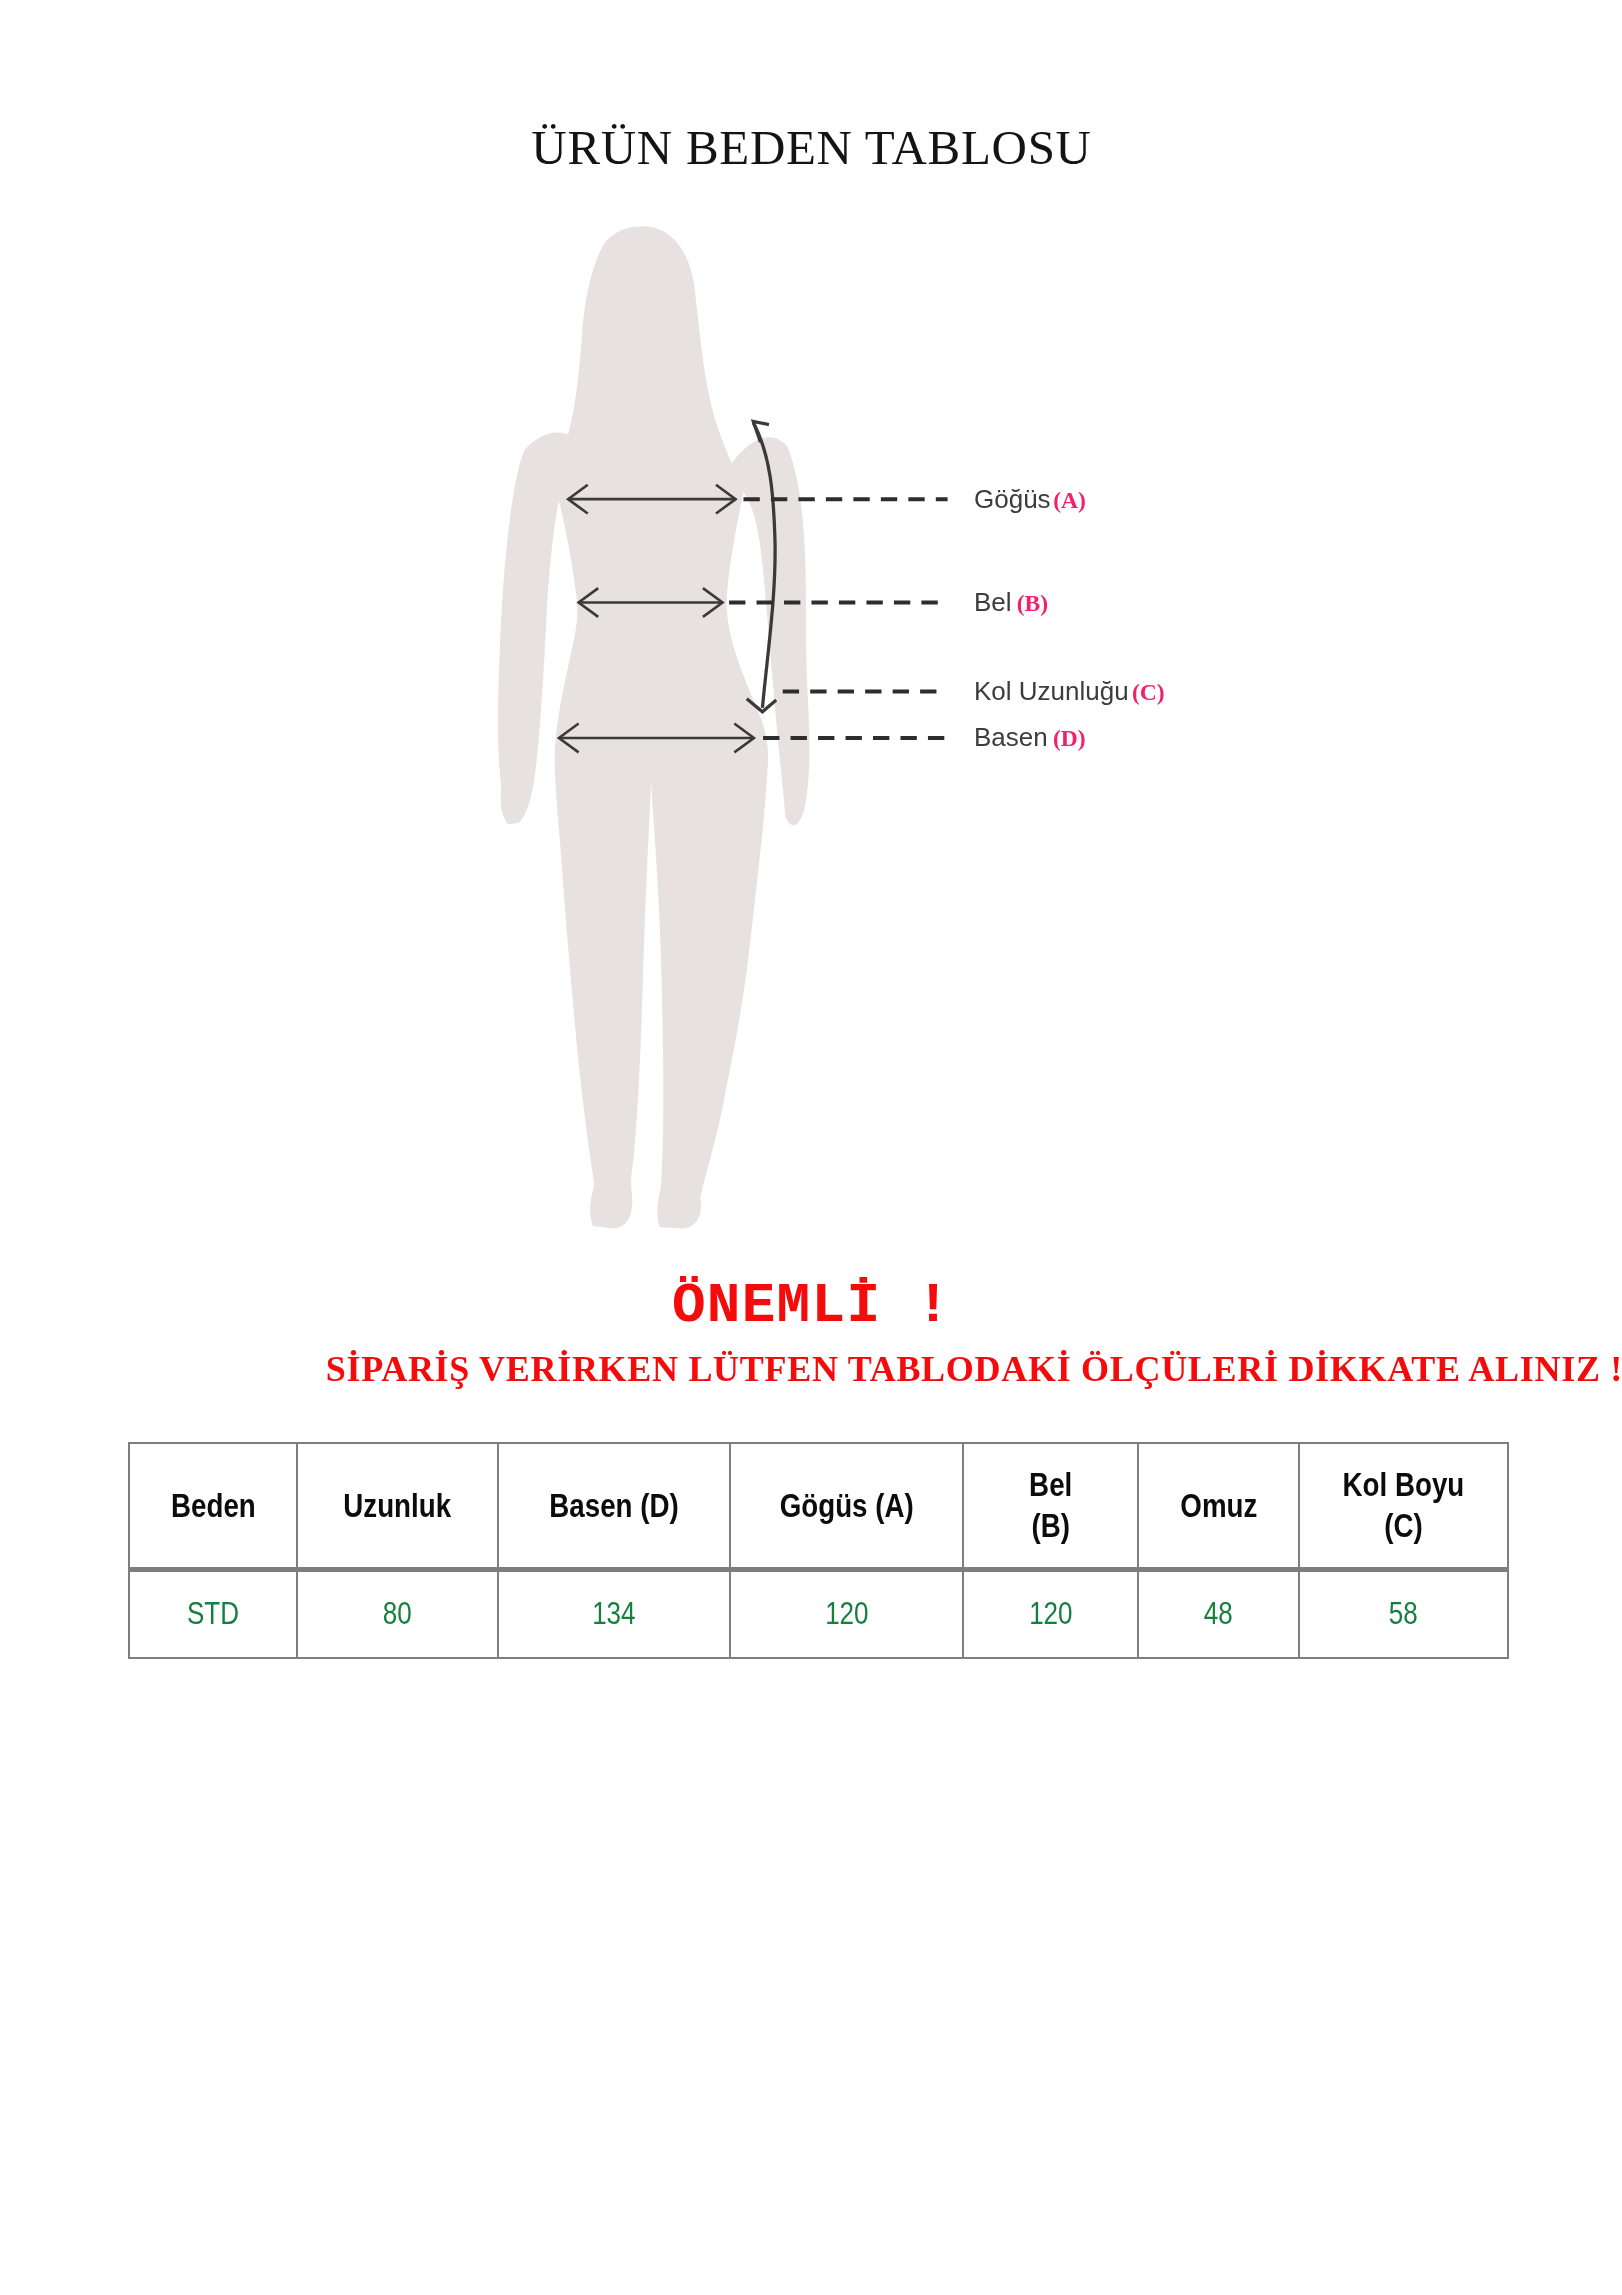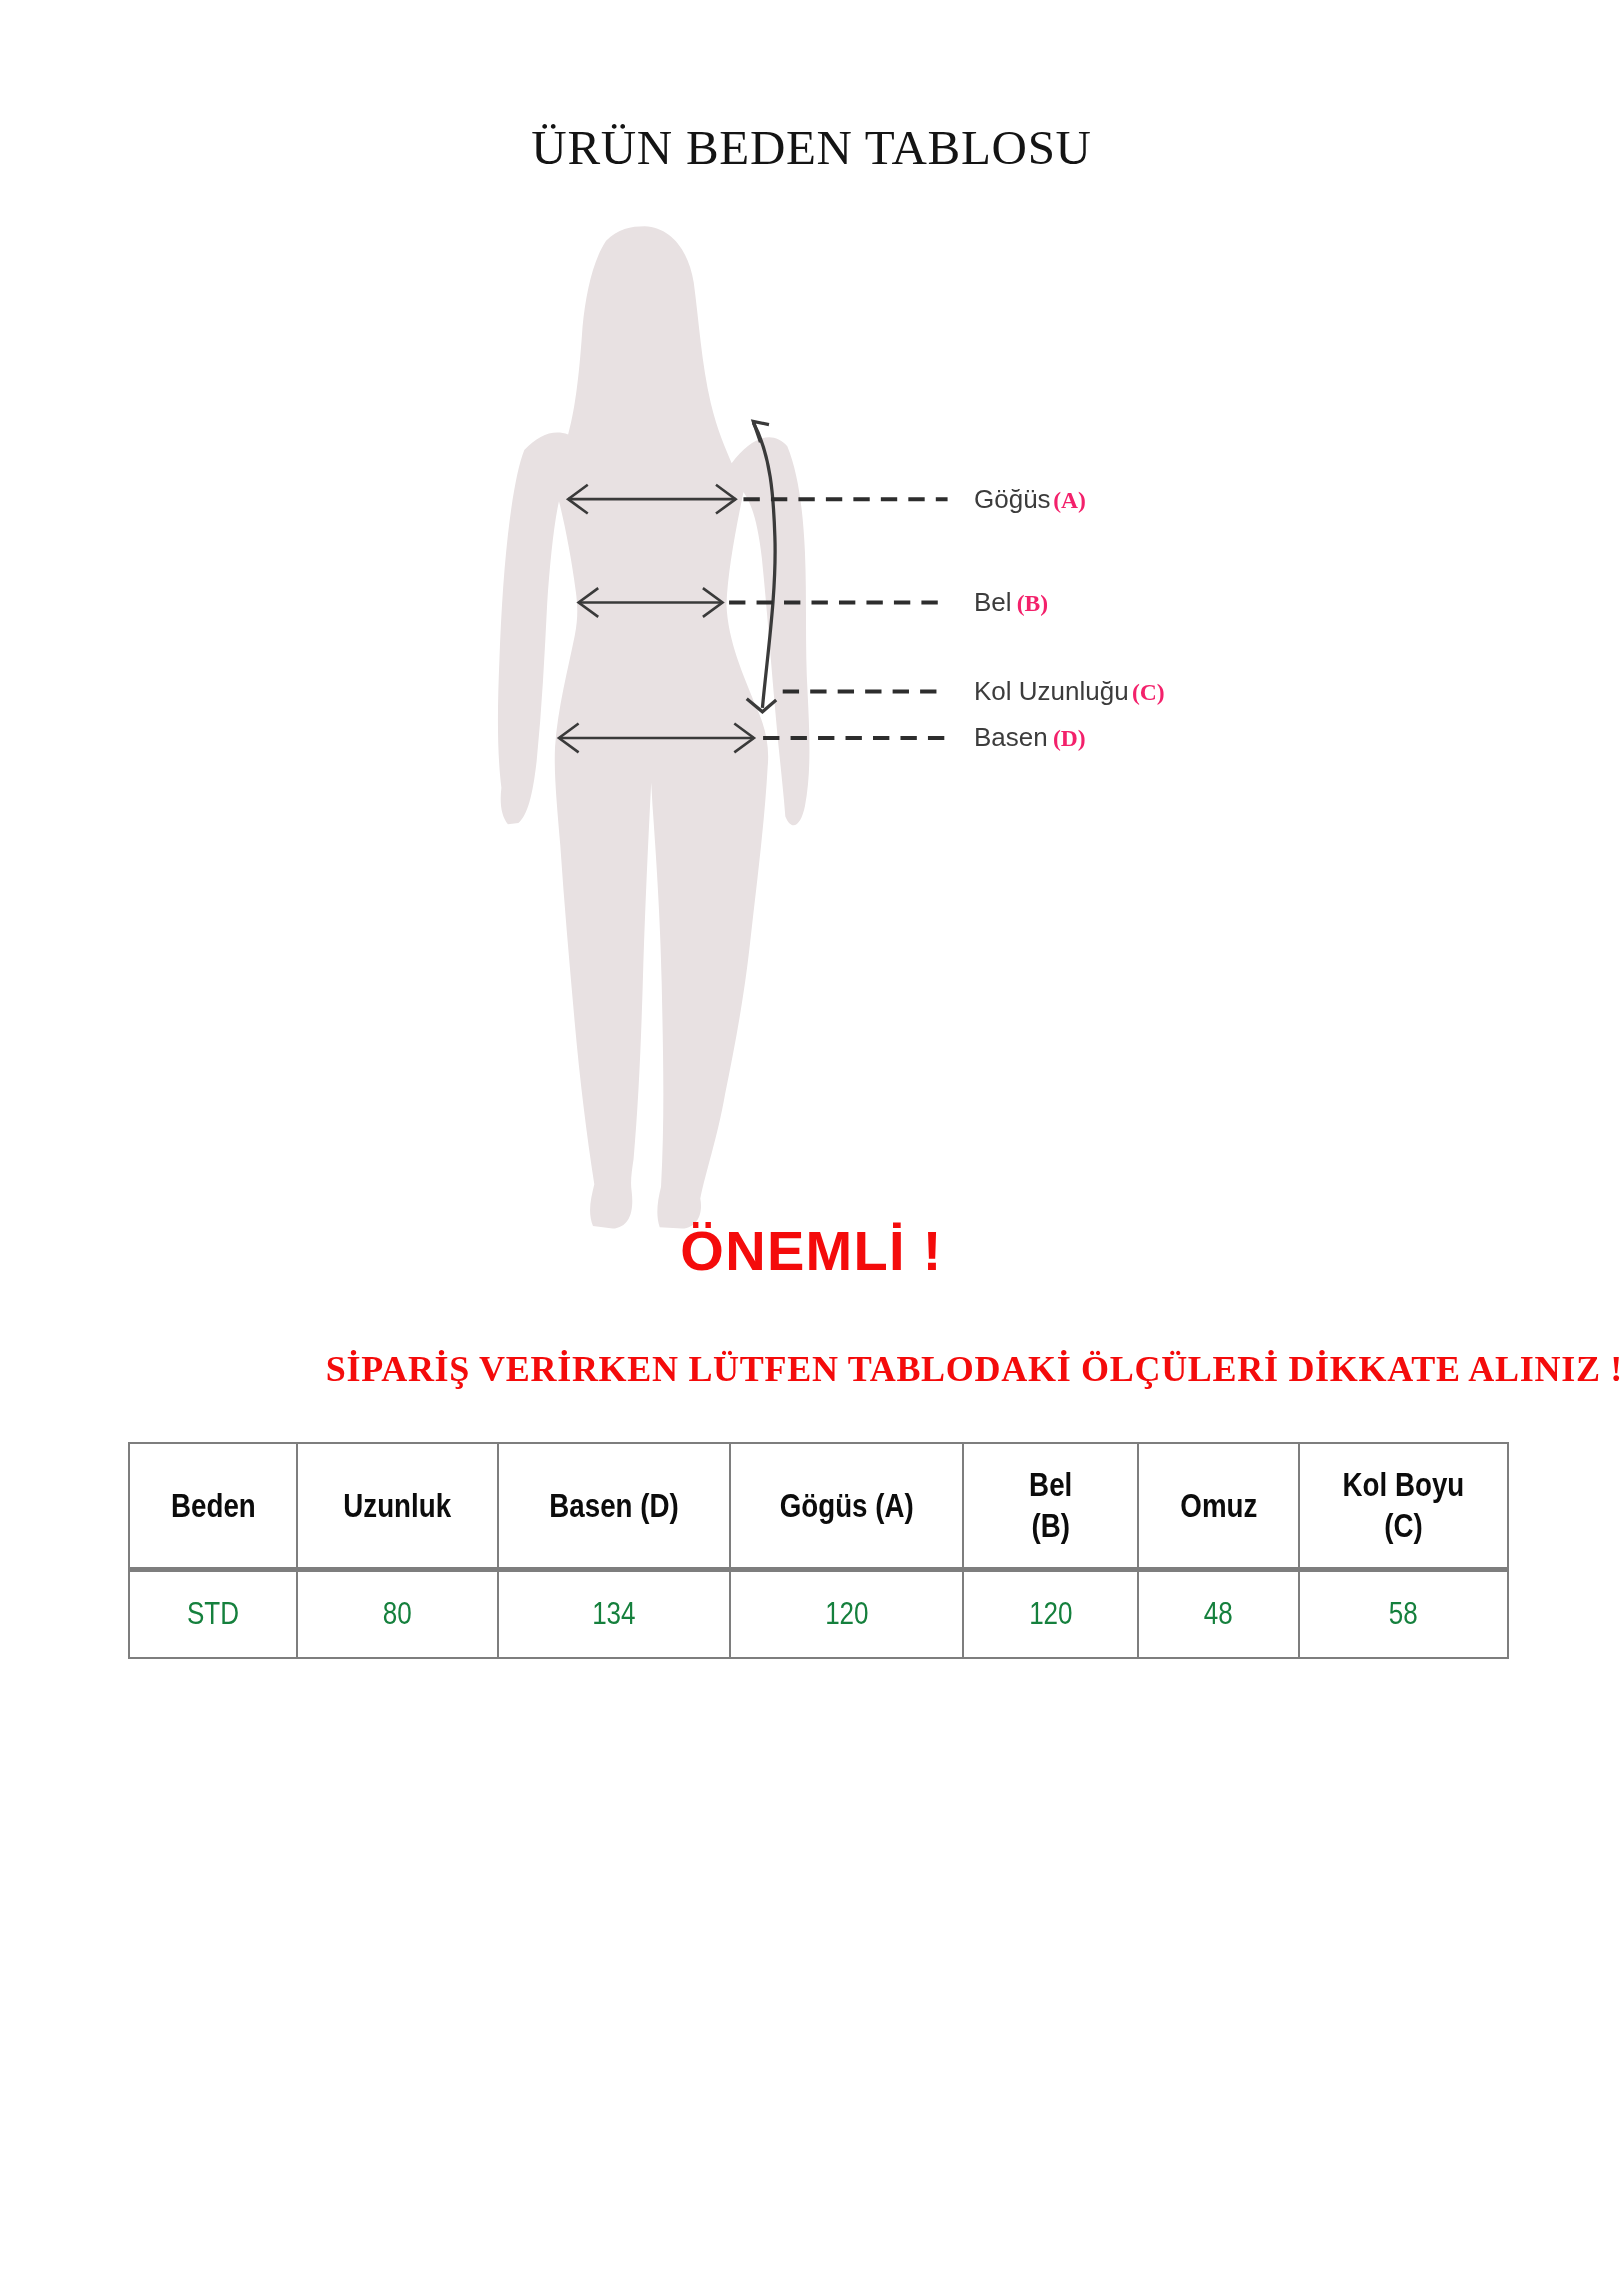--- a/index.html
+++ b/index.html
@@ -29,23 +29,23 @@
     font-family:"Liberation Sans",sans-serif;
     font-size:26px;color:#3c3c3c;
   }
   .mcode{
     font-family:"Liberation Serif",serif;
     font-weight:700;
     font-size:23.6px;color:#F3216B;
     margin-left:5.2px;
   }
   .important-heading{
-    position:absolute;top:1218px;left:0;right:0;
+    position:absolute;top:1274px;left:0;right:0;
     text-align:center;
-    font-family:Liberation Sans, sans-serif;
+    font-family:Liberation Mono, monospace;
     font-weight:700;
     font-size:56px;
     color:#F40B0B;
     letter-spacing:1.3px;
   }
   .warning-text{
     position:absolute;top:1348px;left:0;right:0;
     text-align:right;
     font-family:"Liberation Serif",serif;
     font-weight:700;

